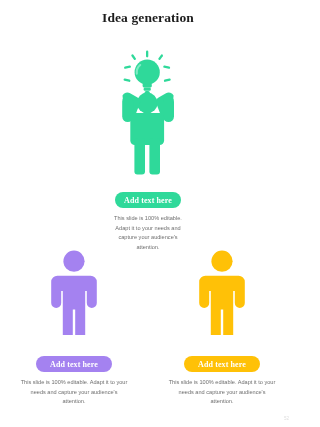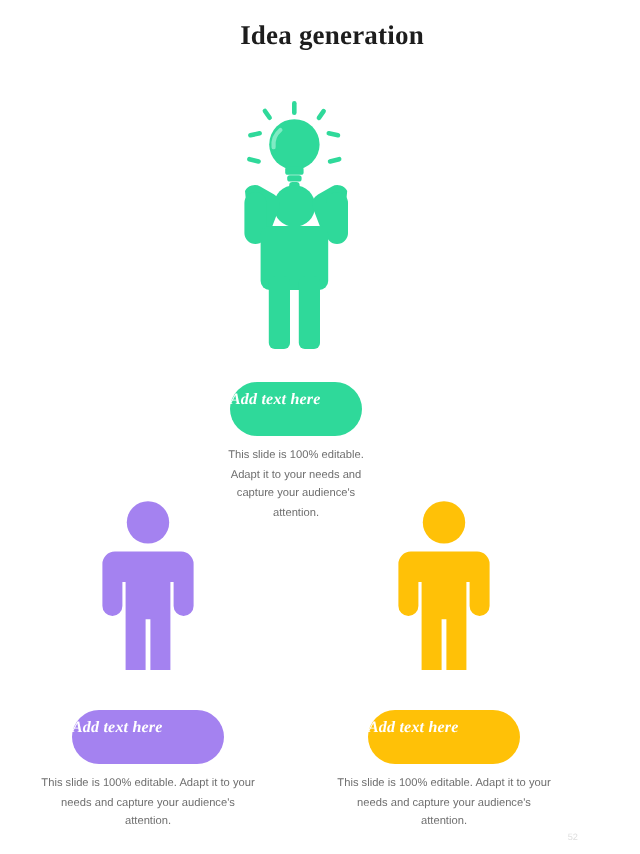--- a/index.html
+++ b/index.html
@@ -27,21 +27,20 @@
     position: absolute;
     top: 10px;
     left: 0;
     width: 296px;
     text-align: center;
     font-family: "Liberation Serif", serif;
     font-weight: bold;
     font-size: 13.5px;
     color: #1d1d1d;
     letter-spacing: 0.1px;
-    margin-left: 18px;
   }
 
   
   .top-block {
     position: absolute;
     top: 50px;
     left: 0;
     width: 296px;
     display: flex;
     flex-direction: column;
@@ -77,27 +76,27 @@
   .fig-stand svg { display: block; }
 
   
   .pill {
     display: inline-block;
     border-radius: 999px;
     color: #ffffff;
     font-family: "Liberation Serif", serif;
     font-weight: bold;
     font-size: 8px;
+    text-align: center;
     line-height: 1;
-    padding: 5px 0 14px 0;
+    padding: 5px 0 3px 0;
     width: 66px;
     letter-spacing: 0.1px;
     cursor: pointer;
     user-select: none;
-    font-style: italic;
   }
   .pill.green  { background: #2FD99A; }
   .pill.purple { background: #A482F0; }
   .pill.yellow { background: #FFC107; }
 
   .pill-wide { width: 76px; }
 
   
   .body-copy {
     font-family: "Liberation Sans", sans-serif;

